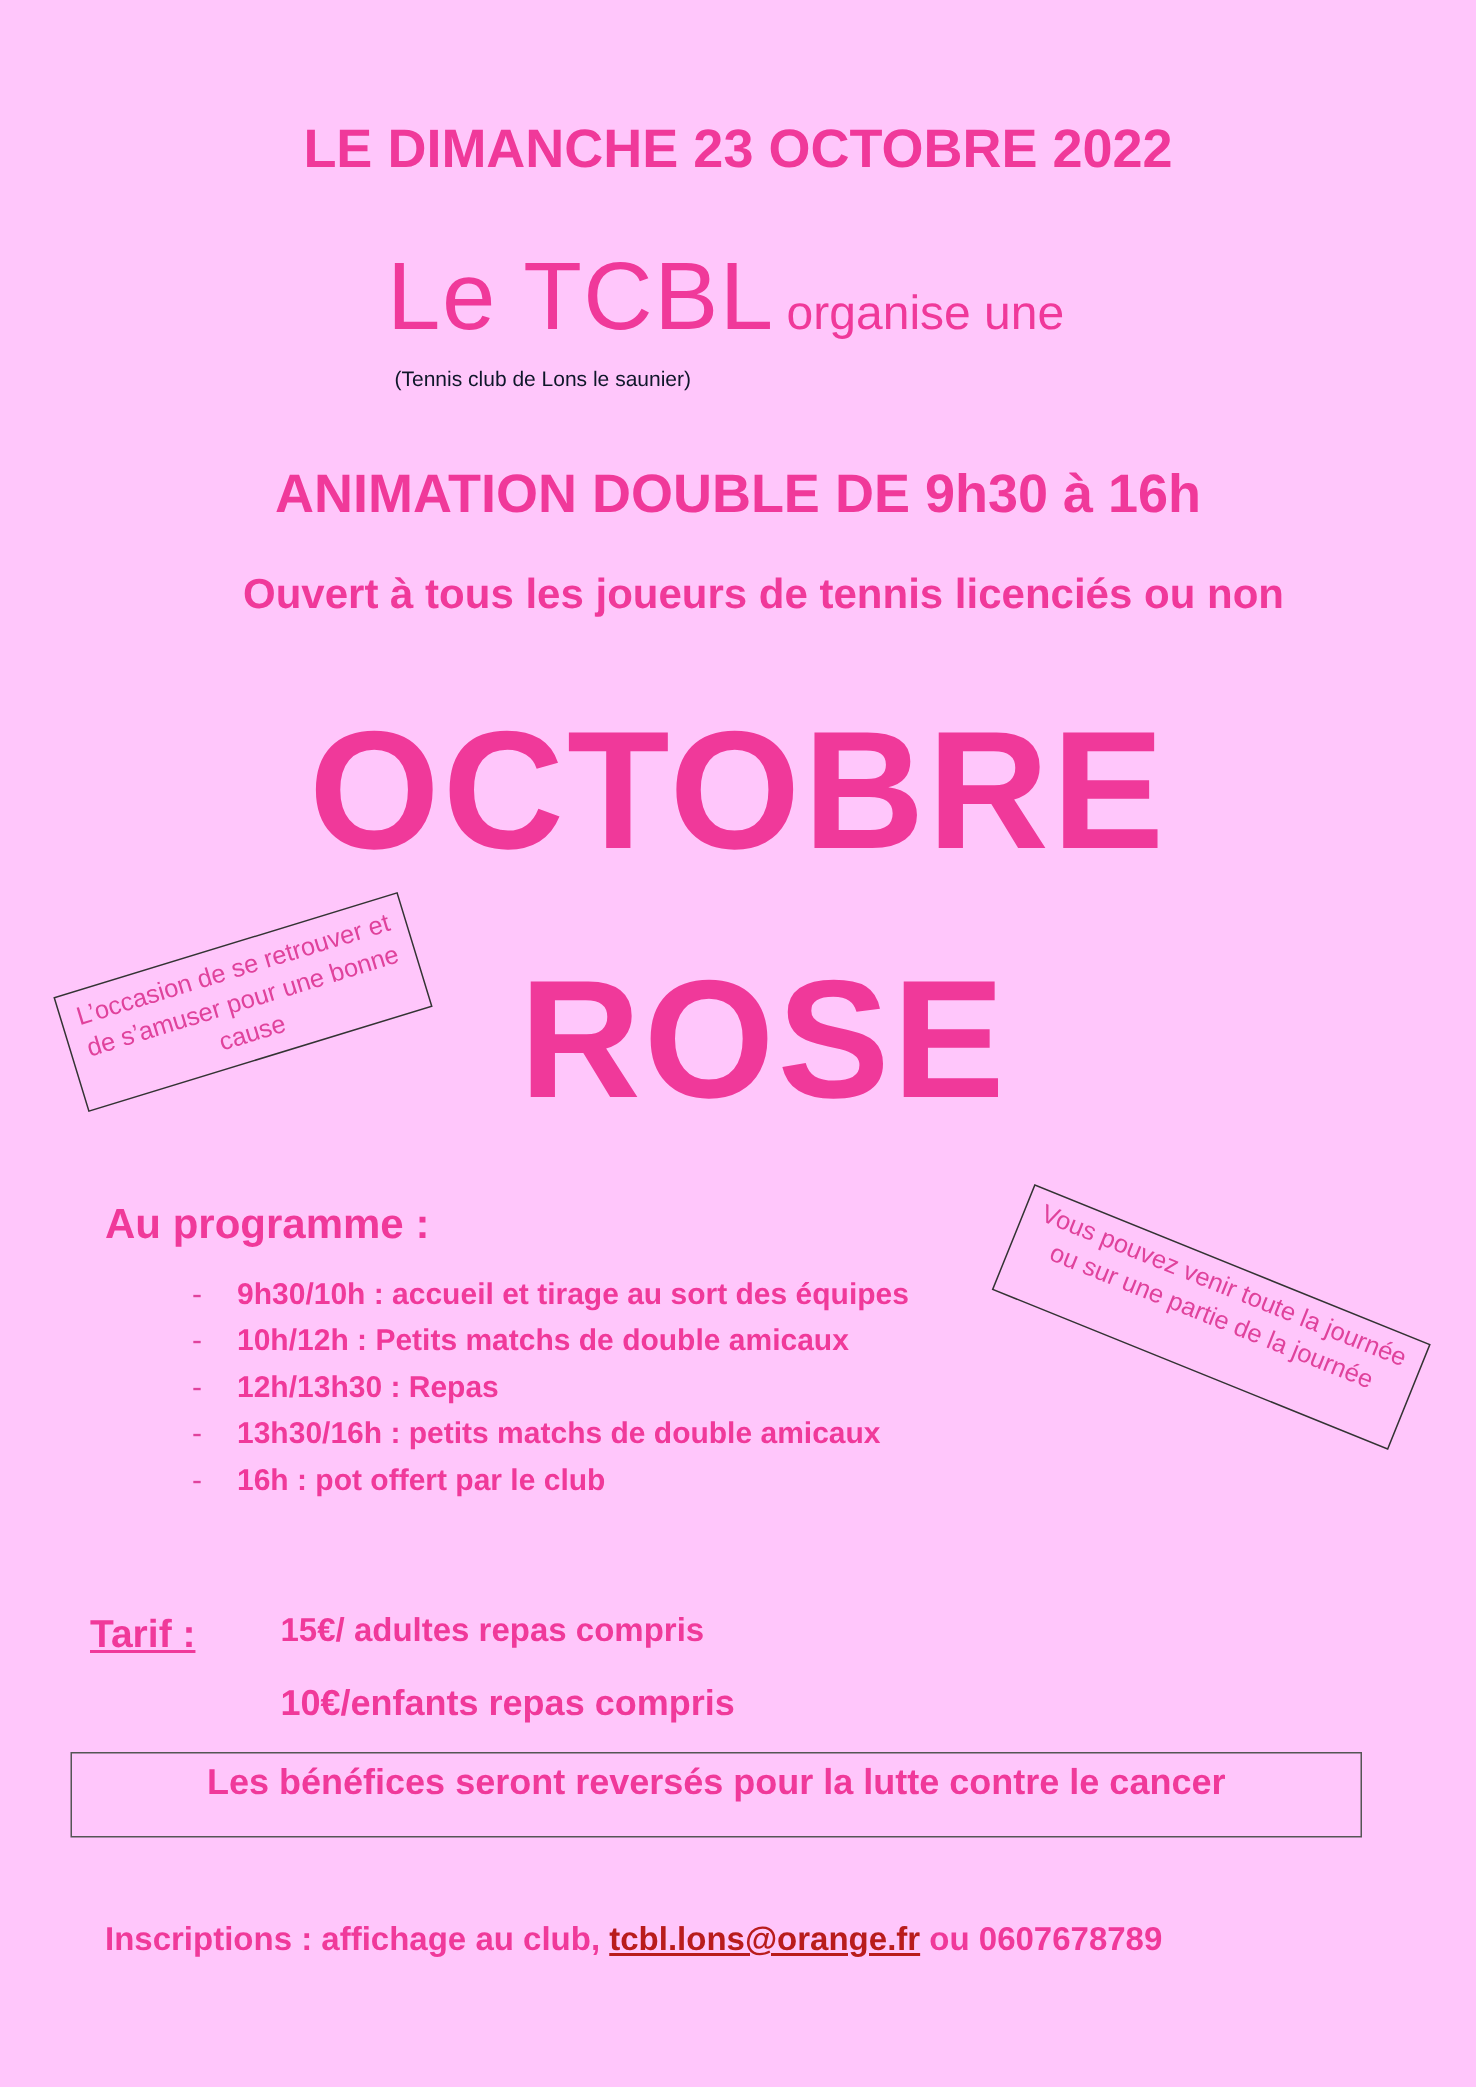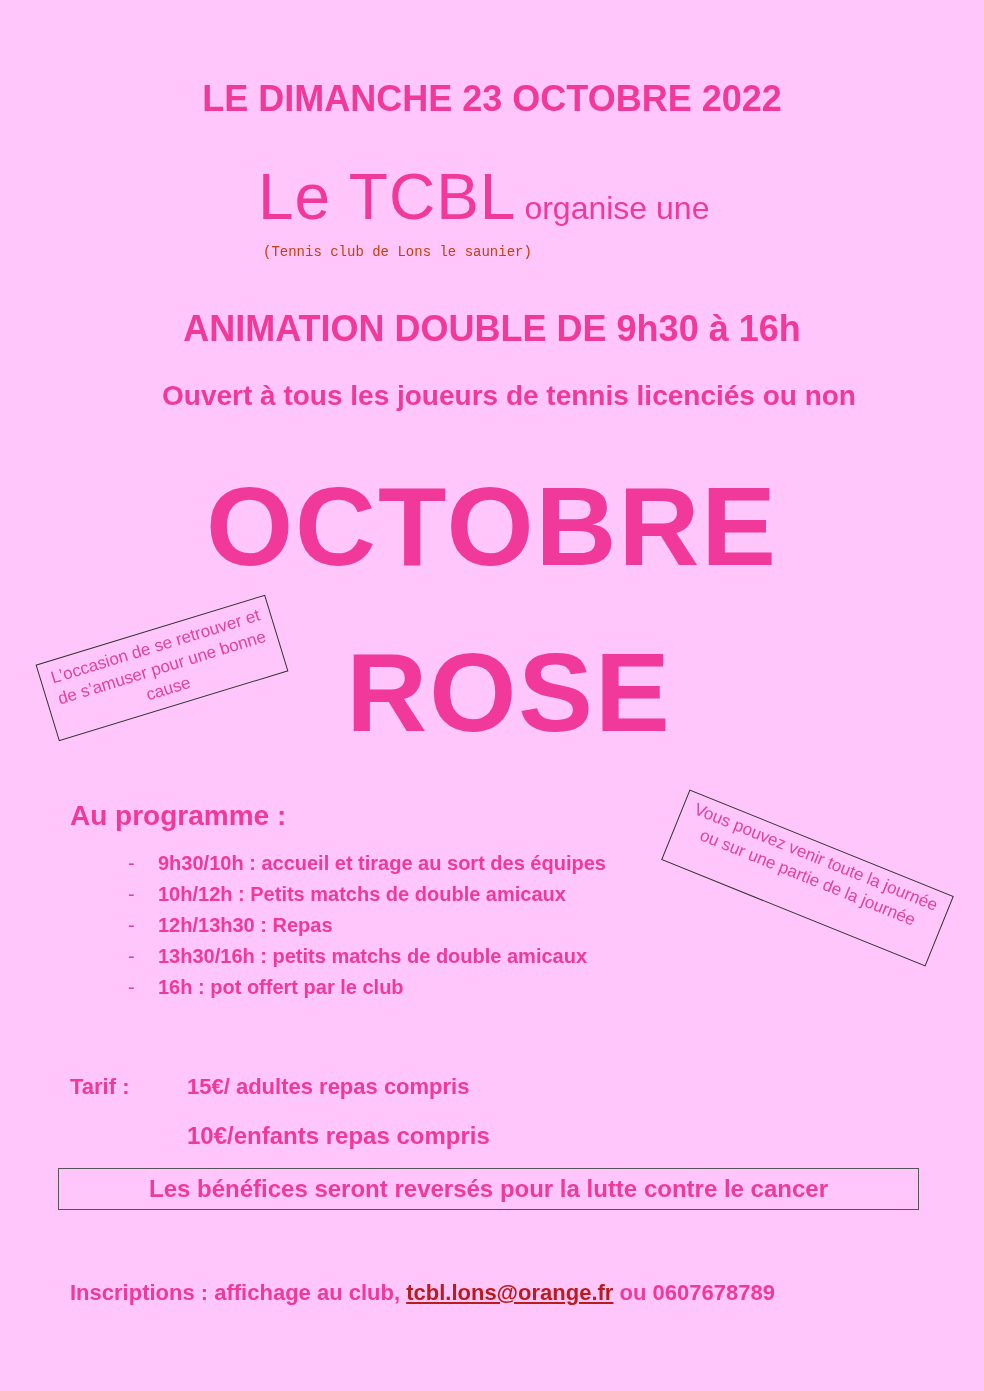--- a/index.html
+++ b/index.html
@@ -4,36 +4,36 @@
 <style>
   html,body{margin:0;padding:0;}
   body{width:984px;height:1391px;background:#ffc6fb;position:relative;overflow:hidden;font-family:"Liberation Sans","DejaVu Sans",sans-serif;color:#f0399a;}
   .abs{position:absolute;}
   .center{left:0;width:984px;text-align:center;}
   .b{font-weight:bold;}
   #date{top:78px;font-size:36px;}
   #tcbl-line{top:160px;left:258px;white-space:nowrap;}
   #tcbl{font-size:64px;letter-spacing:1px;}
   #org{font-size:32px;margin-left:8px;margin-top:43px;}
-  #sub{top:244px;left:263px;font-size:14px;color:#c2410c;font-family:Liberation Mono, monospace;}
+  #sub{top:244px;left:263px;font-size:14px;color:#0f172a;}
   #anim{top:308px;font-size:36px;}
   #open{top:380px;font-size:28px;padding-left:17px;}
   #oct{top:462px;font-size:112px;letter-spacing:2px;}
   #rose{top:628px;font-size:112px;letter-spacing:2px;padding-left:17px;}
   .box{border:1.5px solid #333;color:#e0429c;text-align:center;font-size:17px;line-height:22px;}
   #note1{left:42px;top:628px;width:240px;height:80px;transform:rotate(-17deg);padding-top:6px;box-sizing:border-box;}
   #note2{left:665px;top:840px;width:285px;height:76px;transform:rotate(22deg);padding-top:4px;box-sizing:border-box;}
   #prog{top:800px;left:70px;font-size:28px;}
   #list{top:852px;left:128px;font-size:20px;}
   .li{height:31px;display:flex;}
   .dash{width:30px;color:#e0429c;font-weight:normal;}
-  #tarif-label{top:1074px;left:70px;font-size:22px;}
+  #tarif-label{top:1074px;left:60px;font-size:26px;text-decoration:underline;}
   #tarif1{top:1074px;left:187px;font-size:22px;}
   #tarif2{top:1122px;left:187px;font-size:24px;}
-  #benef{top:1168px;left:58px;width:861px;height:42px;border:1.5px solid #555;box-sizing:border-box;text-align:center;font-size:24px;line-height:40px;}
+  #benef{top:1168px;left:47px;width:861px;height:57px;border:1.5px solid #555;box-sizing:border-box;text-align:center;font-size:24px;line-height:40px;}
   #insc{top:1280px;left:70px;font-size:22px;white-space:nowrap;}
   #email{text-decoration:underline;color:#b91c1c;}
 </style>
 </head>
 <body>
 
 <div id="date" class="abs center b">LE DIMANCHE 23 OCTOBRE 2022</div>
 
 <div id="tcbl-line" class="abs">
   <span id="tcbl">Le TCBL</span><span id="org">organise une</span>

